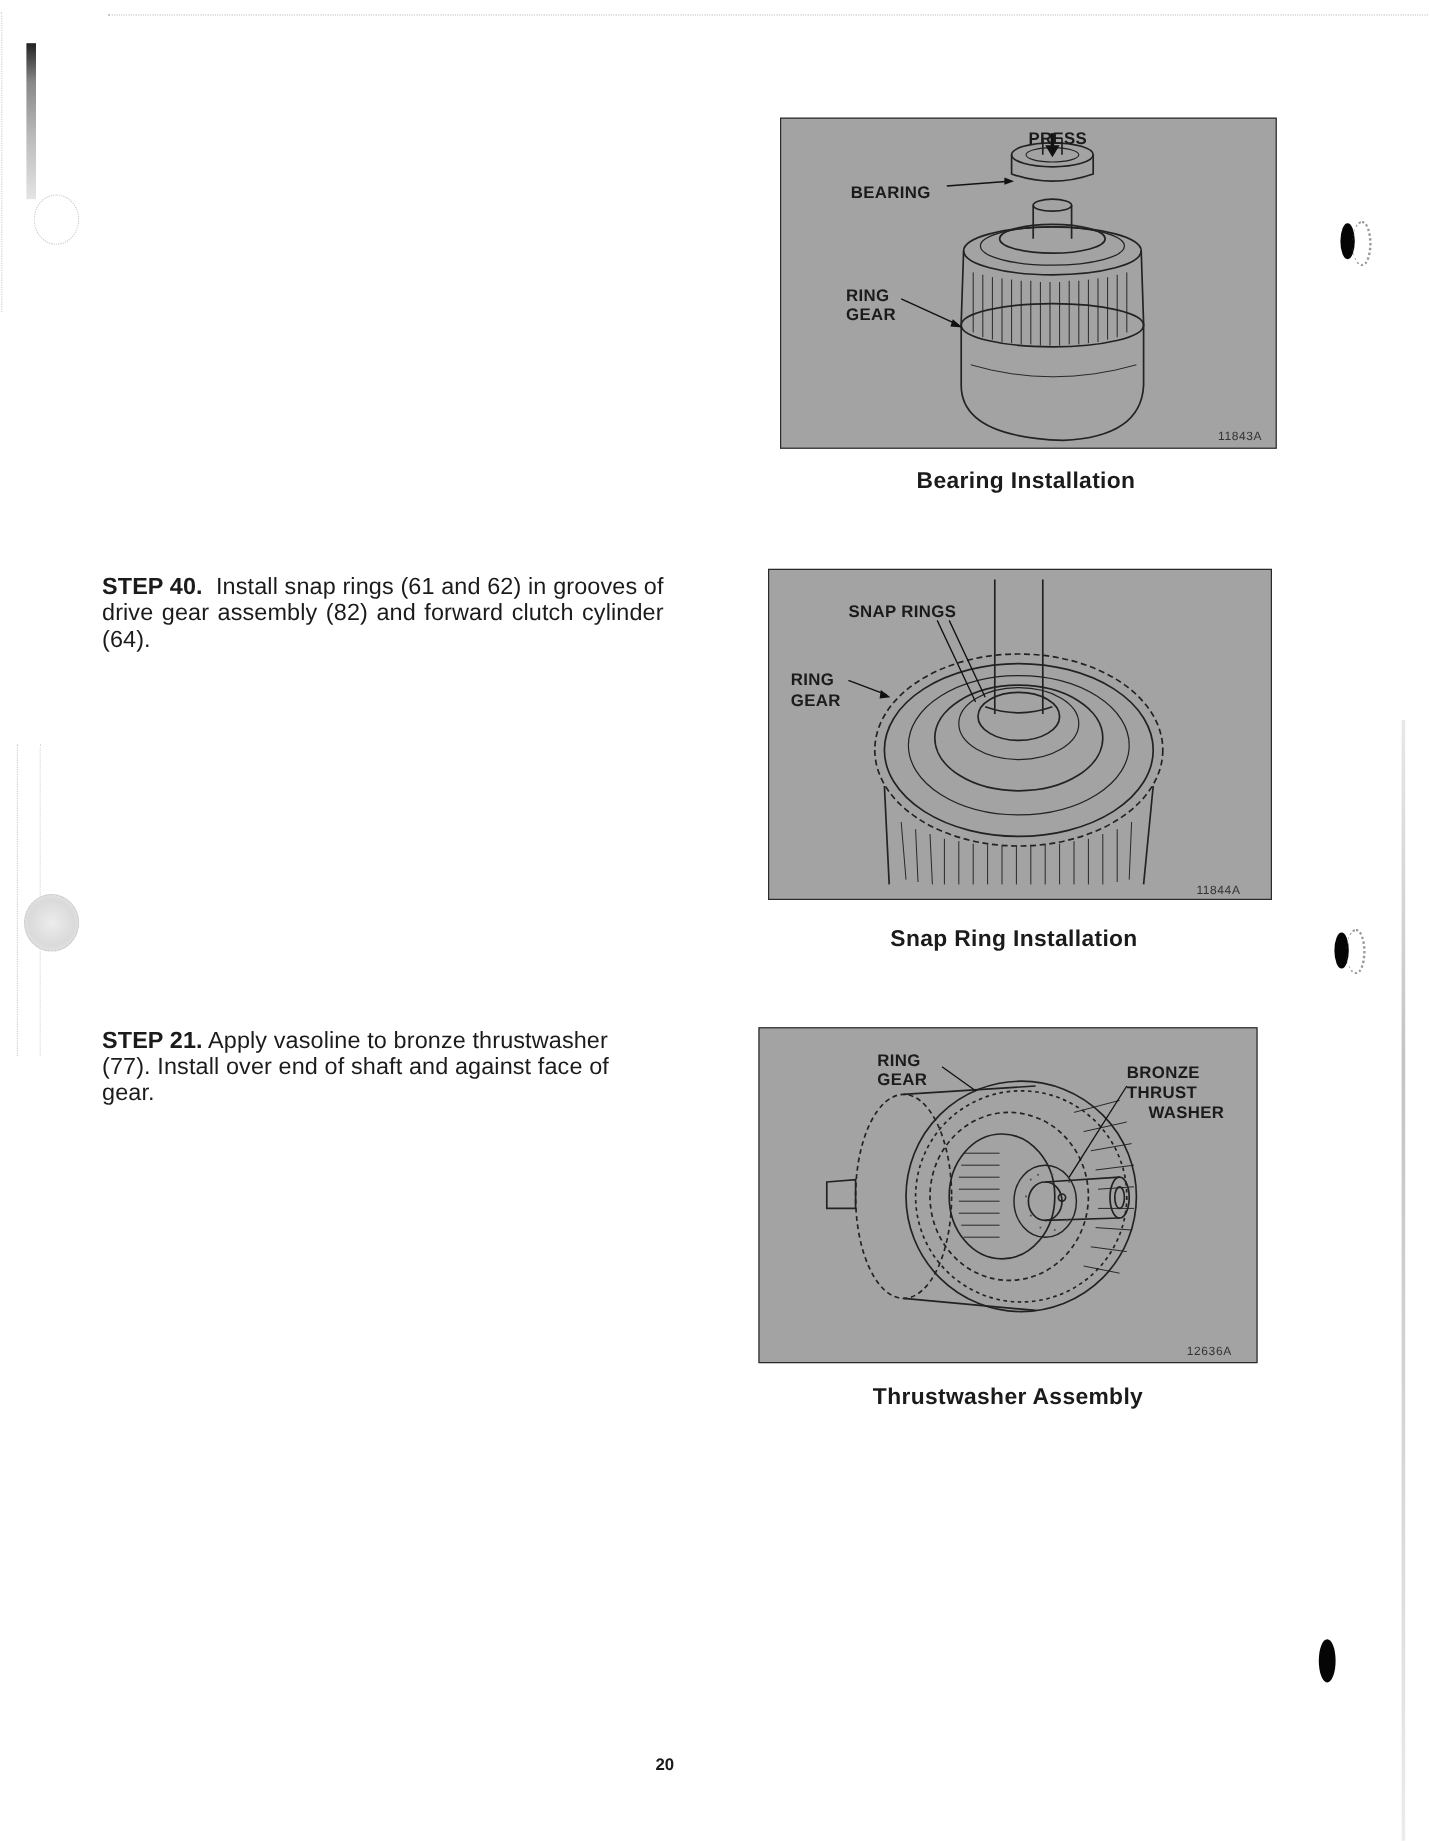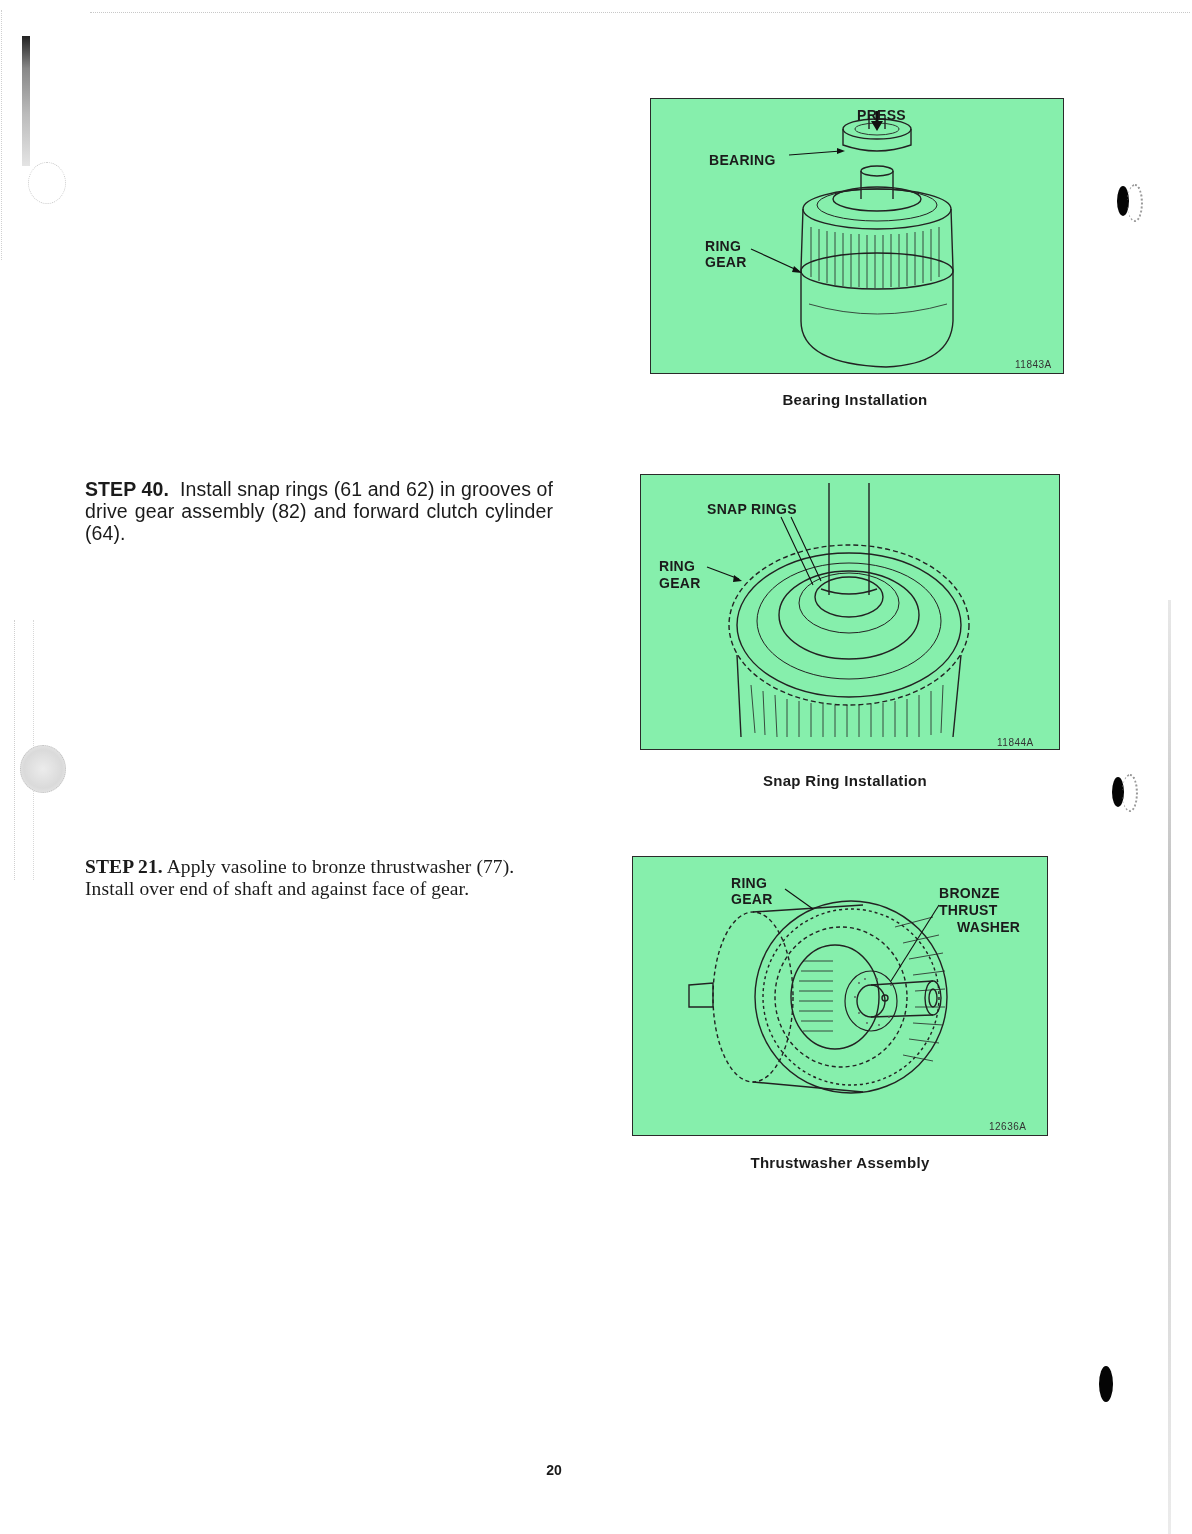--- a/index.html
+++ b/index.html
@@ -40,31 +40,31 @@
 
   .step {
     position: absolute; font-size: 19.5px; line-height: 22px; text-align: justify;
     color: #1b1b1b; letter-spacing: 0.1px;
   }
   .step b { font-weight: bold; }
   .step p { margin: 0; }
   .step p + p { margin-top: 22px; }
 
   .figure {
-    position: absolute; border: 1.5px solid #2a2a2a; background: #86efac;
+    position: absolute; border: 1.5px solid #2a2a2a; background: #a3a3a3;
   }
   .fig-label {
     position: absolute; font-weight: bold; font-size: 14px; line-height: 16px;
     color: #1b1b1b; letter-spacing: 0.3px;
   }
   .fig-code {
     position: absolute; font-size: 10px; color: #333; letter-spacing: 0.5px;
   }
   .caption {
-    position: absolute; font-weight: bold; font-size: 15px; color: #1b1b1b;
+    position: absolute; font-weight: bold; font-size: 19px; color: #1b1b1b;
     text-align: center; letter-spacing: 0.3px;
   }
   .page-number {
     position: absolute; left: 532px; top: 1462px; width: 44px; text-align: center;
     font-weight: bold; font-size: 14px;
   }
   svg { position: absolute; left: 0; top: 0; overflow: visible; }
 </style>
 </head>
 <body>
@@ -157,21 +157,21 @@
     <path d="M 66 92 L 98 104" stroke="#111" stroke-width="1.2"></path>
     <path d="M 93 100 L 101 106 L 92 107 Z" fill="#111"></path>
   </svg>
   <span class="fig-label" style="left:66px; top:26px;">SNAP RINGS</span>
   <span class="fig-label" style="left:18px; top:83px;">RING</span>
   <span class="fig-label" style="left:18px; top:100px;">GEAR</span>
   <span class="fig-code" style="left:356px; top:262px;">11844A</span>
 </div>
 <div class="caption" style="left:690px; top:772px; width:310px;">Snap Ring Installation</div>
 
-<div class="step" style="left:85px; top:856px; width:460px; text-align:left;font-family:Liberation Serif, serif;">
+<div class="step" style="left:85px; top:856px; width:460px; text-align:left;">
   <p><b>STEP 21.</b> <span>Apply vasoline to bronze thrustwasher (77). Install over end of shaft and against face of gear.</span></p>
 </div>
 
 <div class="figure" style="left:632px; top:856px; width:414px; height:278px;">
   <svg width="414" height="278">
     <g fill="none" stroke="#222" stroke-width="1.4">
 
       <ellipse cx="120" cy="140" rx="40" ry="85" stroke-dasharray="4 3"></ellipse>
       <path d="M 120 55 L 230 48 M 120 225 L 230 235"></path>
 

